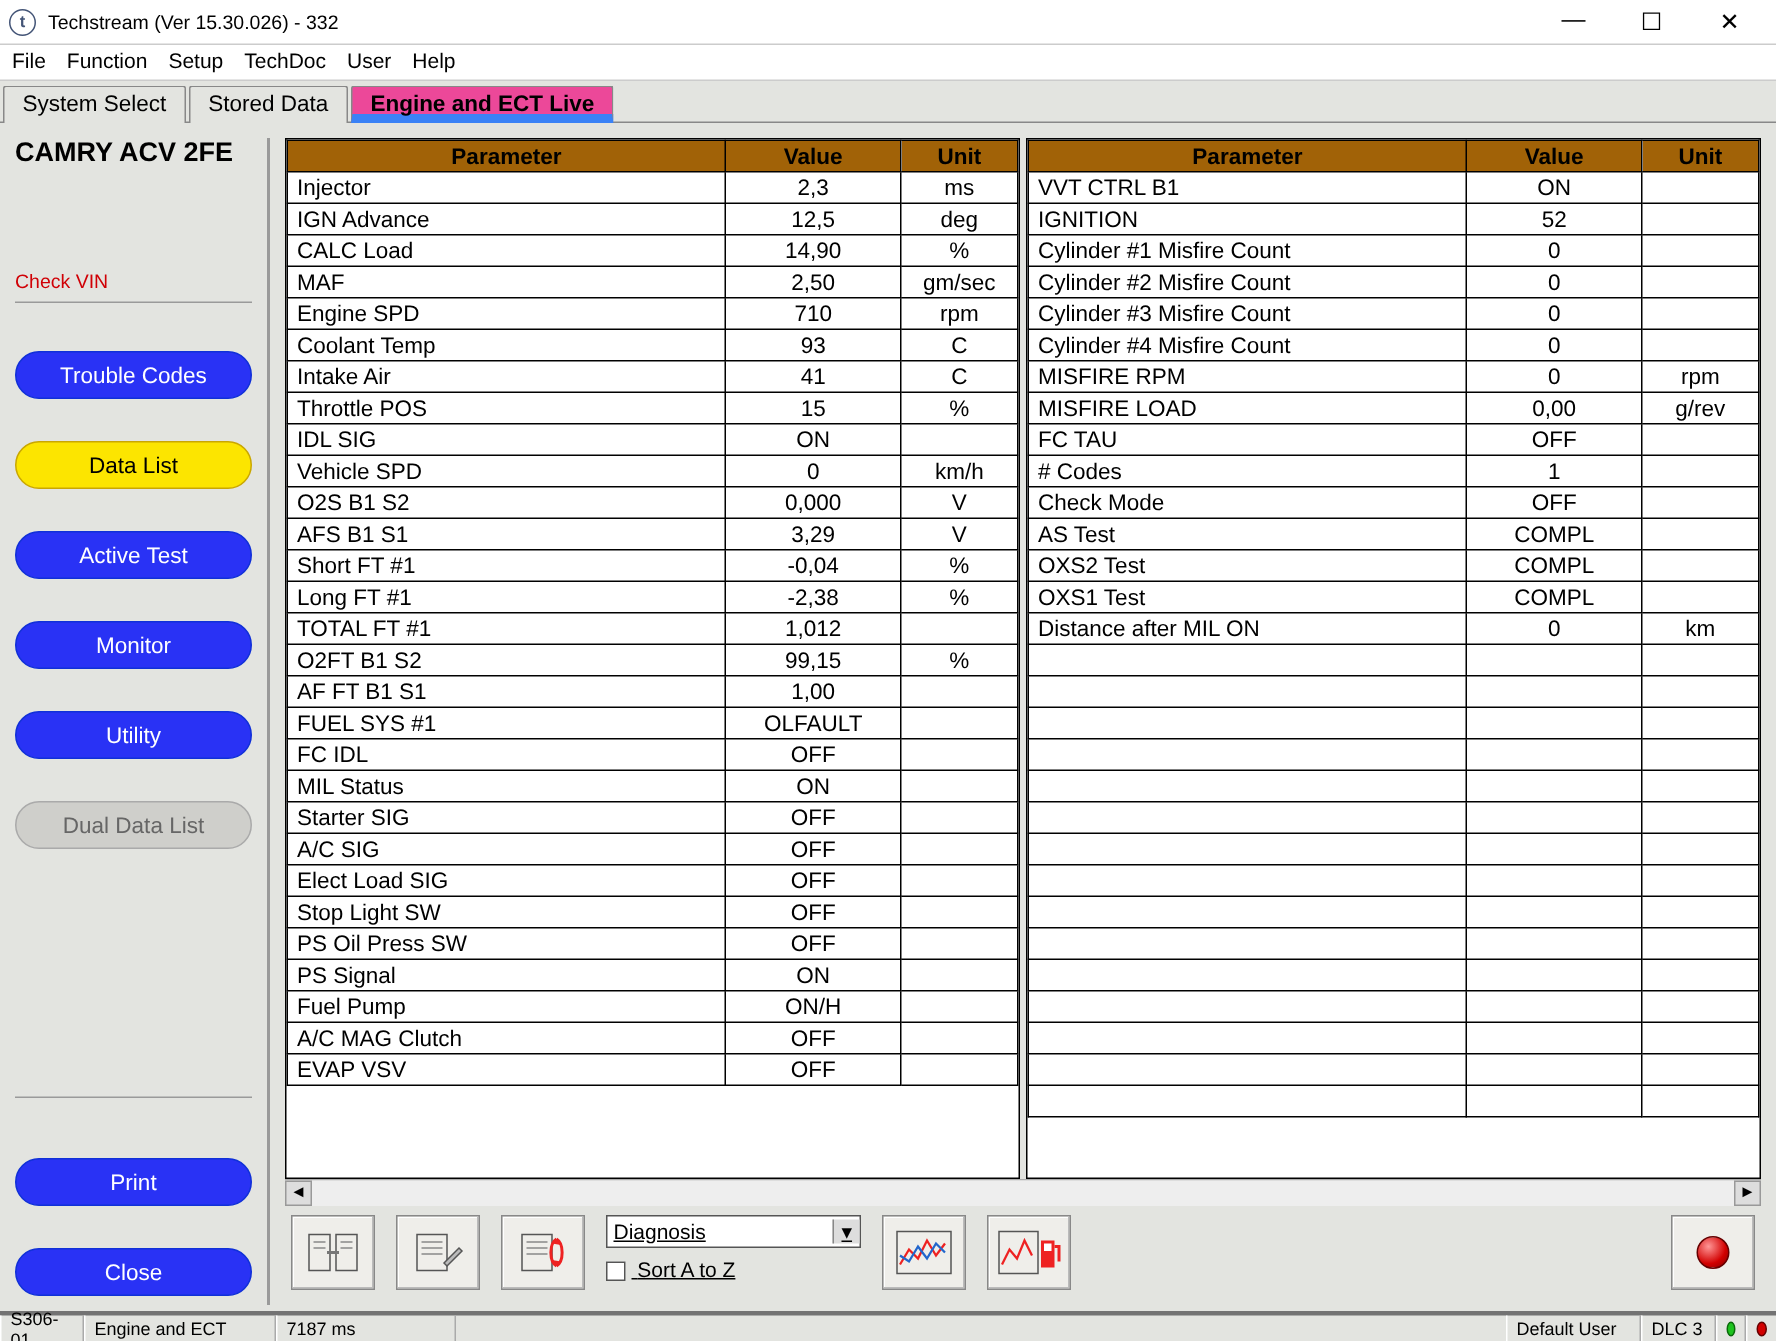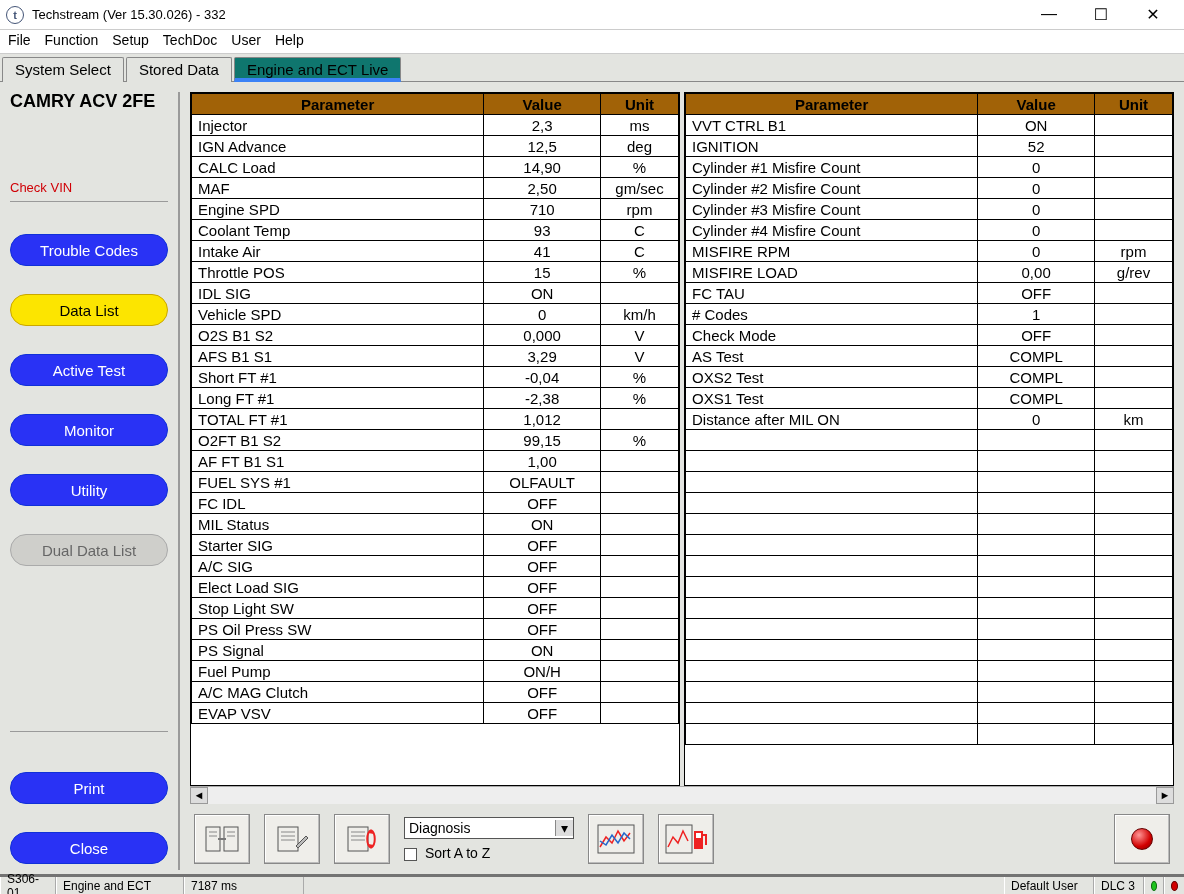--- a/index.html
+++ b/index.html
@@ -55,23 +55,23 @@
     border-bottom: none;
     padding: 3px 12px;
     background: #e3e4e0;
     margin-right: 2px;
     font-size: 15px;
     border-radius: 2px 2px 0 0;
     position: relative;
     top: 1px;
   }
   .tab.active {
-    font-weight: normal;
-    background: #0f766e;
-    border-bottom: 4px solid #3b82f6;
+    font-weight: bold;
+    background: #ec4899;
+    border-bottom: 6px solid #3b82f6;
   }
   .workarea {
     display: flex;
     height: calc(100% - 30px - 24px - 28px - 20px);
   }
   .sidebar {
     width: 178px;
     padding: 10px 10px;
     display: flex;
     flex-direction: column;
@@ -137,23 +137,23 @@
     display:flex;
     margin-top:0;
   }
   .hscroll .btn {
     width:18px; border:1px solid #999; background:#ddd; text-align:center; font-size:11px; line-height:14px;
   }
   .hscroll .track { flex:1; background:#eee;}
   .bottom-toolbar {
     height: 66px;
     display: flex;
-    align-items: center;
     gap: 14px;
     padding: 6px 4px 2px 4px;
+    text-decoration: underline;
   }
   .tool-btn {
     width: 56px; height: 50px;
     border: 1px solid #888;
     background: #efeeea;
     display: flex; align-items: center; justify-content: center;
     box-shadow: inset -1px -1px 0 #bbb, inset 1px 1px 0 #fff;
   }
   .dropdown-area { display:flex; flex-direction: column; gap:6px; font-size:14px;}
   .dropdown {

